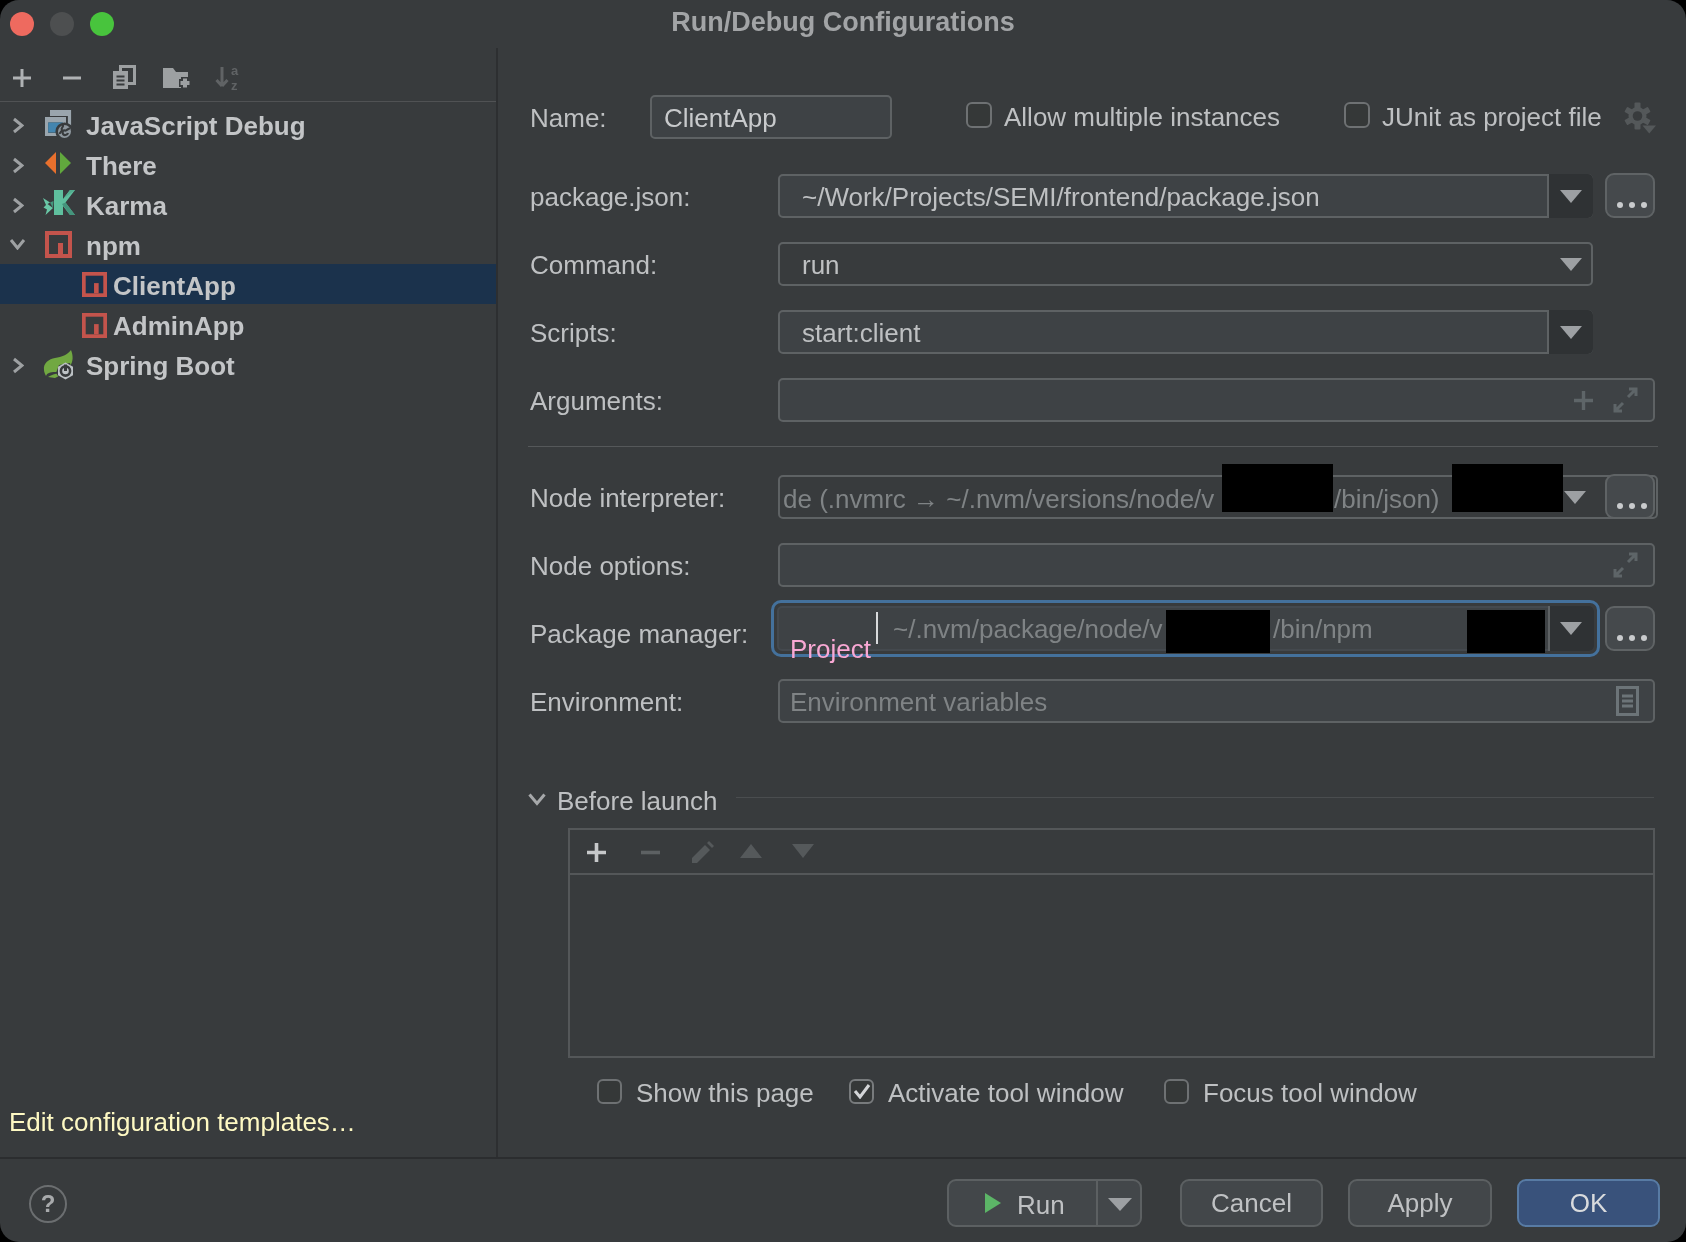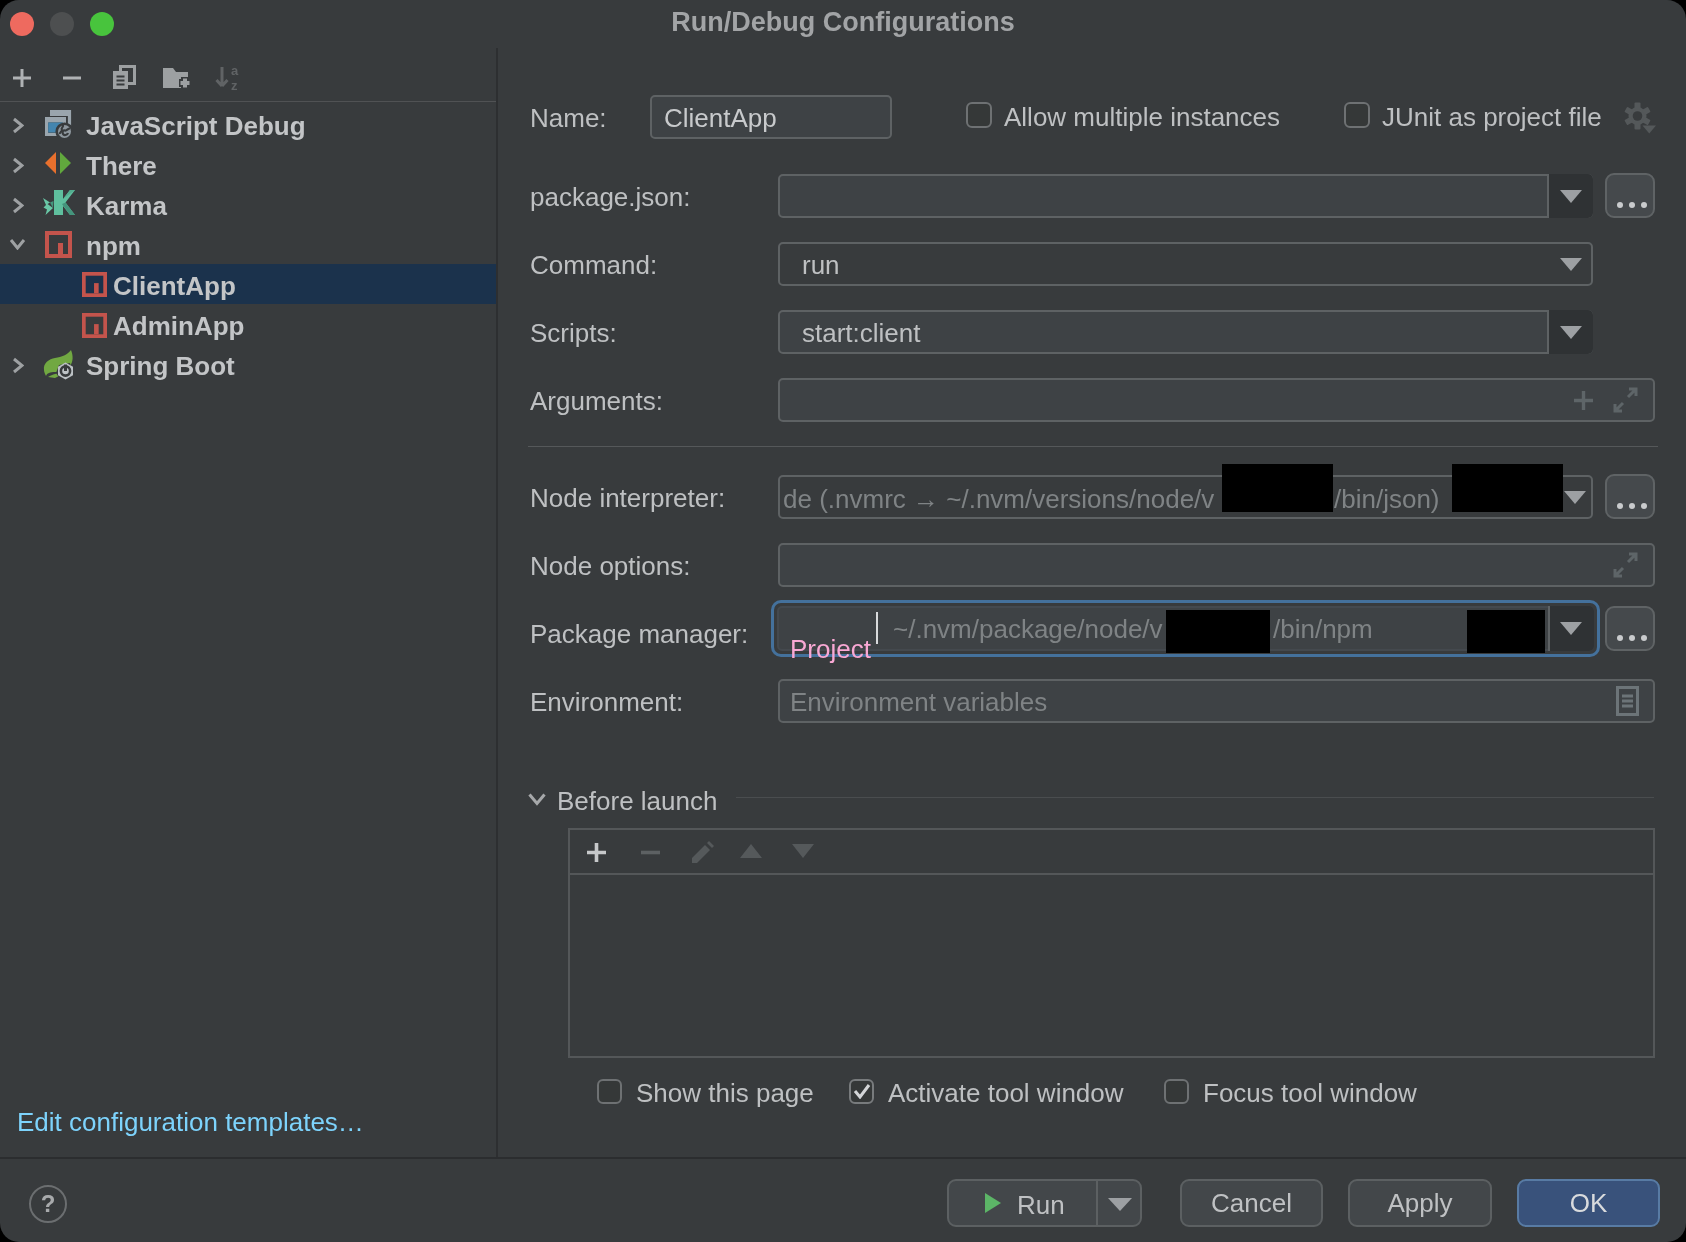--- a/index.html
+++ b/index.html
@@ -113,21 +113,21 @@
  <path d="M22.5 14.5v6.5" stroke="#383B3D" stroke-width="3"></path>
 </svg>
 
 <div class="t tb" style="left:86px;top:113px">JavaScript Debug</div>
 <div class="t tb" style="left:86px;top:153px">There</div>
 <div class="t tb" style="left:86px;top:193px">Karma</div>
 <div class="t tb" style="left:86px;top:233px">npm</div>
 <div class="t tb" style="left:113px;top:273px">ClientApp</div>
 <div class="t tb" style="left:113px;top:313px">AdminApp</div>
 <div class="t tb" style="left:86px;top:353px">Spring Boot</div>
-<div class="t" style="left:17px;top:1109px;color:#7dd3fc">Edit configuration templates…</div>
+<div class="t" style="left:9px;top:1109px;color:#fef9c3">Edit configuration templates…</div>
 
 <div class="abs" style="left:496px;top:48px;width:2px;height:1110px;background:#2D2F31"></div>
 
 <div class="t" style="left:530px;top:105px">Name:</div>
 <div class="inp" style="left:650px;top:95px;width:242px;height:44px"></div>
 <div class="t" style="left:664px;top:105px;color:#C8CACC">ClientApp</div>
 <div class="cb" style="left:966px;top:102px"></div>
 <div class="t" style="left:1004px;top:104px">Allow multiple instances</div>
 <div class="cb" style="left:1344px;top:102px"></div>
 <div class="t" style="left:1382px;top:104px">JUnit as project file</div>
@@ -142,20 +142,21 @@
   <rect x="11.5" y="21.5" width="6" height="7" rx="1" transform="rotate(-60 14.5 15)"></rect>
   <path d="M19.5 24.5h13.5l-6.75 8z"></path>
  </g>
  <circle cx="14.5" cy="15" r="4.8" fill="#383B3D"></circle>
 </svg>
 
 <div class="t" style="left:530px;top:184px">package.json:</div>
 <div class="combo" style="left:778px;top:174px;width:815px;height:44px;background:#3E4245">
       <div class="cell"></div>
     </div>
+<div class="t" style="left:802px;top:184px">~/Work/Projects/SEMI/frontend/package.json</div>
 <div class="arr" style="left:1560px;top:190px"></div>
 <div class="dots" style="left:1605px;top:173px">
       <i style="left:10px"></i>
       <i style="left:22px"></i>
       <i style="left:34px"></i>
     </div>
 
 <div class="t" style="left:530px;top:252px">Command:</div>
 <div class="combo" style="left:778px;top:242px;width:815px;height:44px"></div>
 <div class="t" style="left:802px;top:252px">run</div>
@@ -174,21 +175,21 @@
       <path d="M10.5 1v19M1 10.5h19" stroke="#5E6568" stroke-width="3.4"></path>
     </svg>
 <svg class="abs" style="left:1612px;top:387px" width="27" height="26" viewBox="0 0 27 26">
       <path d="M16 10L24 2M17 2h7v7M11 16l-8 8M10 24H3v-7" stroke="#5E6568" stroke-width="3" fill="none"></path>
       <path d="M25 1l-4 1.5L24.5 6zM2 25l4-1.5L2.5 20z" fill="#5E6568"></path>
     </svg>
 
 <div class="abs" style="left:528px;top:446px;width:1130px;height:1px;background:#55585A"></div>
 
 <div class="t" style="left:530px;top:485px">Node interpreter:</div>
-<div class="combo" style="left:778px;top:475px;width:815px;height:44px;overflow:hidden">
+<div class="combo" style="left:778px;top:475px;width:880px;height:44px;overflow:hidden">
   <div class="t dim" style="left:3px;top:9px">de (.nvmrc → ~/.nvm/versions/node/v</div>
   <div class="t dim" style="left:554px;top:9px">/bin/json)</div>
 </div>
 <div class="arr" style="left:1564px;top:491px"></div>
 <div class="blk" style="left:1222px;top:464px;width:111px;height:48px"></div>
 <div class="blk" style="left:1452px;top:464px;width:111px;height:48px"></div>
 <div class="dots" style="left:1605px;top:474px">
       <i style="left:10px"></i>
       <i style="left:22px"></i>
       <i style="left:34px"></i>

